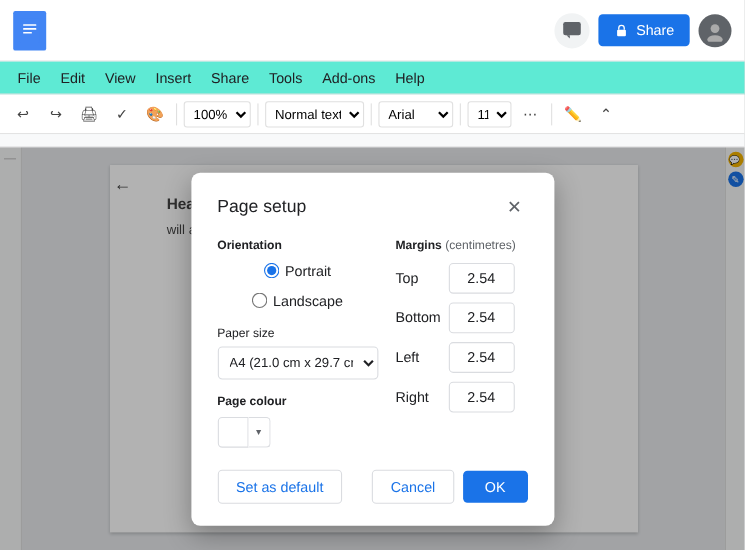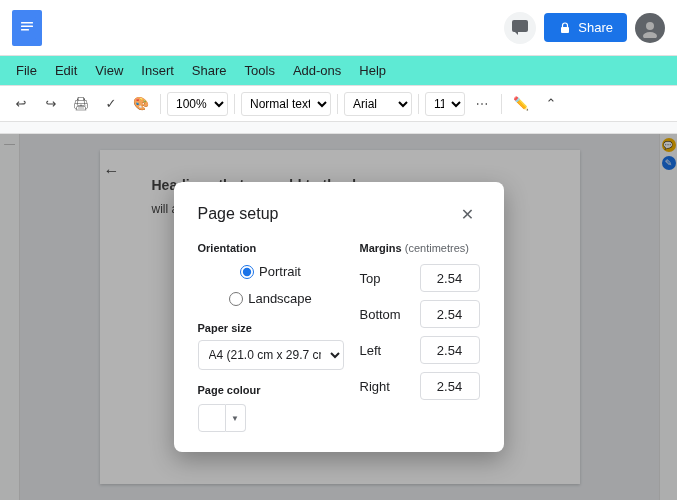--- a/index.html
+++ b/index.html
@@ -259,21 +259,21 @@
       accent-color: #1a73e8;
       width: 14px; height: 14px;
     }
     .radio-label {
       font-size: 13px;
       color: #202124;
     }
 
     .paper-size-label {
       font-size: 11px;
-      font-weight: 700;
+      font-weight: 400;
       color: #202124;
       margin-bottom: 6px;
     }
     .paper-size-select {
       width: 100%;
       height: 30px;
       border: 1px solid #dadce0;
       border-radius: 4px;
       background: #fff;
       font-size: 12px;
@@ -320,21 +320,20 @@
       margin-bottom: 10px;
     }
     .margins-unit {
       font-size: 11px;
       font-weight: 400;
       color: #5f6368;
     }
     .margin-row {
       display: flex;
       align-items: center;
-      justify-content: space-between;
       margin-bottom: 8px;
     }
     .margin-label {
       font-size: 13px;
       color: #202124;
       width: 48px;
     }
     .margin-input {
       width: 60px;
       height: 28px;
@@ -536,15 +535,20 @@
             <span class="margin-label">Left</span>
             <input type="text" class="margin-input" value="2.54" style="">
           </div>
           <div class="margin-row">
             <span class="margin-label">Right</span>
             <input type="text" class="margin-input" value="2.54" style="">
           </div>
         </div>
       </div>
 
+      <div class="dialog-footer">
+        <button class="btn-set-default">Set as default</button>
+        <button class="btn-default">Cancel</button>
+        <button class="btn-primary">OK</button>
+      </div>
     </div>
   </div>
 </div>
 
 </body></html>

